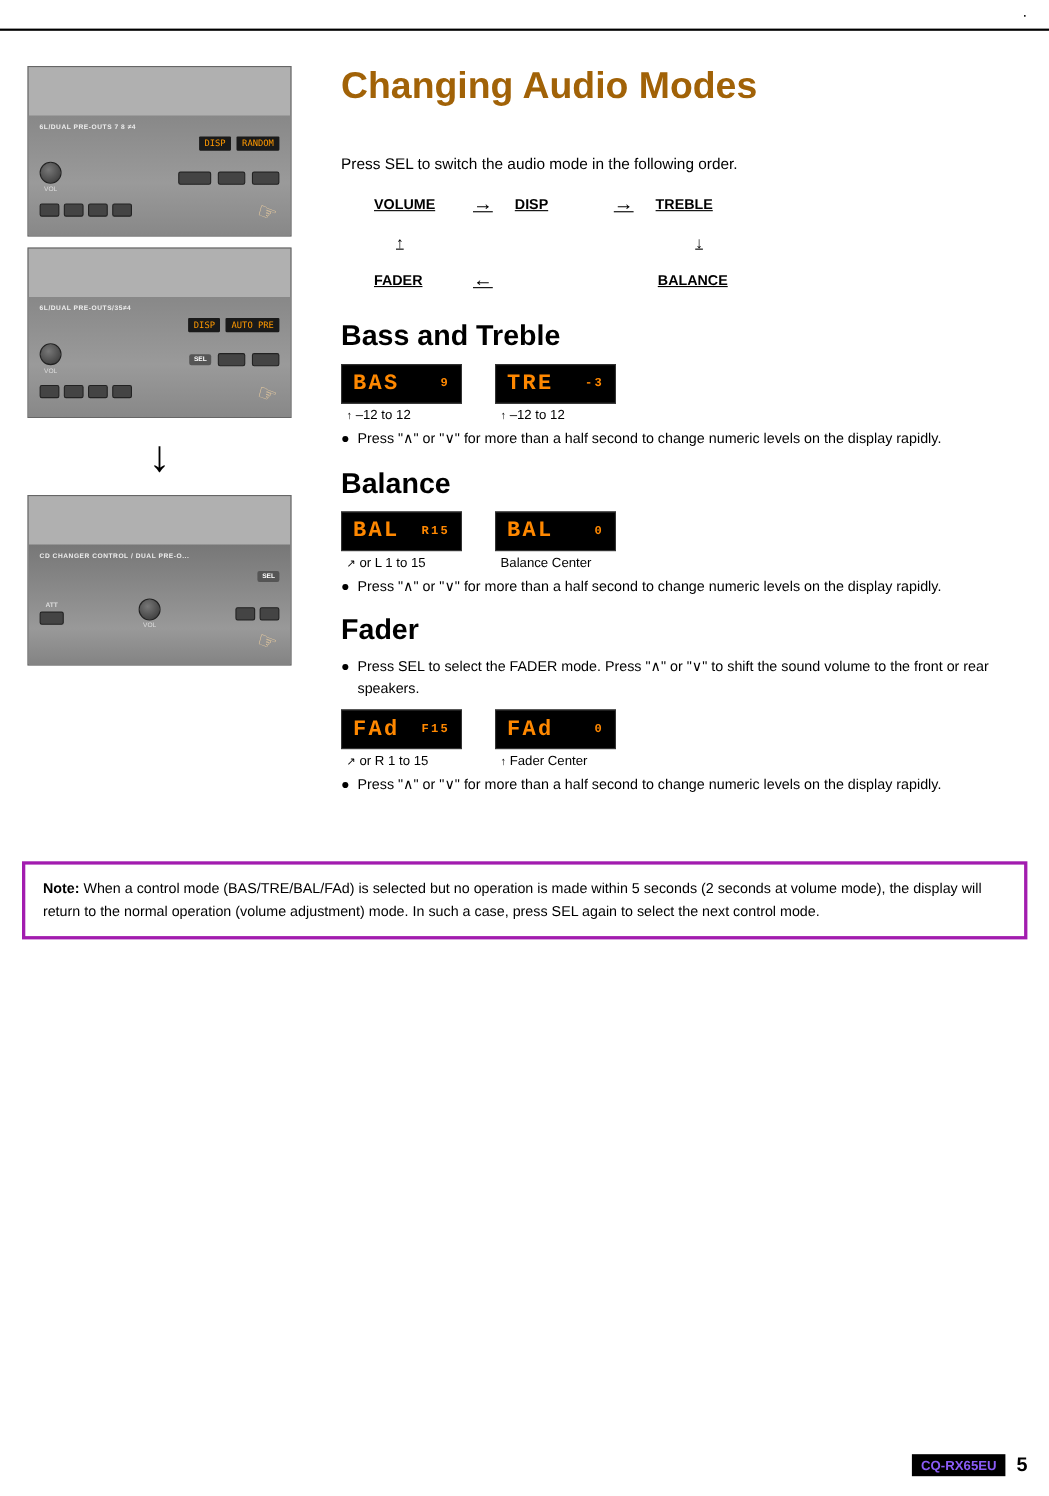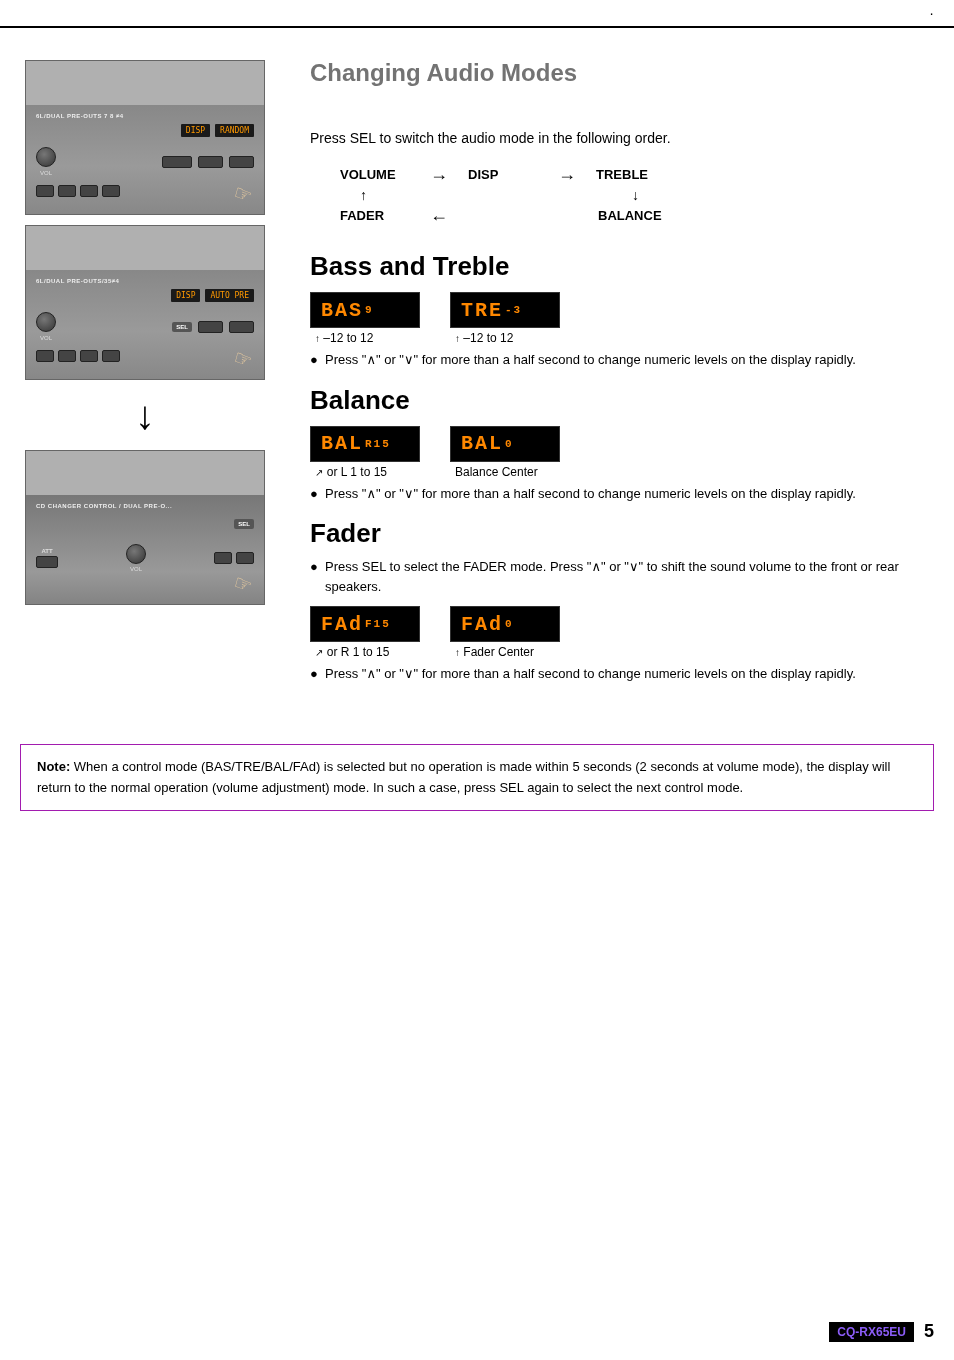--- a/index.html
+++ b/index.html
@@ -47,39 +47,40 @@
     }
 
     
     .right-column {
       flex: 1;
       padding: 10px 30px 20px 20px;
     }
 
     
     .section-title-main {
-      font-size: 24px;
-      font-weight: bold;
-      color: #737373;
+      font-size: 34px;
+      font-weight: bold;
+      color: #a16207;
       margin-bottom: 6px;
       line-height: 1.1;
     }
 
     .section-subtitle {
       font-size: 14px;
       margin-bottom: 18px;
       margin-top: 44px;
     }
 
     .audio-mode-diagram {
       display: flex;
       flex-direction: column;
       margin-left: 30px;
       margin-bottom: 25px;
-      gap: 2px;
+      gap: 16px;
+      text-decoration: underline;
     }
 
     .mode-row {
       display: flex;
       align-items: center;
       gap: 20px;
     }
 
     .mode-item {
       font-size: 13px;
@@ -133,35 +134,36 @@
       font-family: 'Courier New', monospace;
       font-size: 20px;
       font-weight: bold;
       padding: 4px 10px;
       letter-spacing: 2px;
       min-width: 110px;
       height: 36px;
       display: flex;
       align-items: center;
       border: 1px solid #333;
+      justify-content: space-between;
     }
 
     .lcd-range-label {
       font-size: 12px;
       margin-top: 3px;
       padding-left: 5px;
     }
 
     .range-arrow {
       font-size: 10px;
     }
 
     
     .note-box {
-      border: 1px solid #a21caf;
+      border: 3px solid #a21caf;
       padding: 12px 16px;
       margin: 30px 20px 20px 20px;
       font-size: 13px;
       line-height: 1.6;
     }
 
     .note-label {
       font-weight: bold;
     }
 

